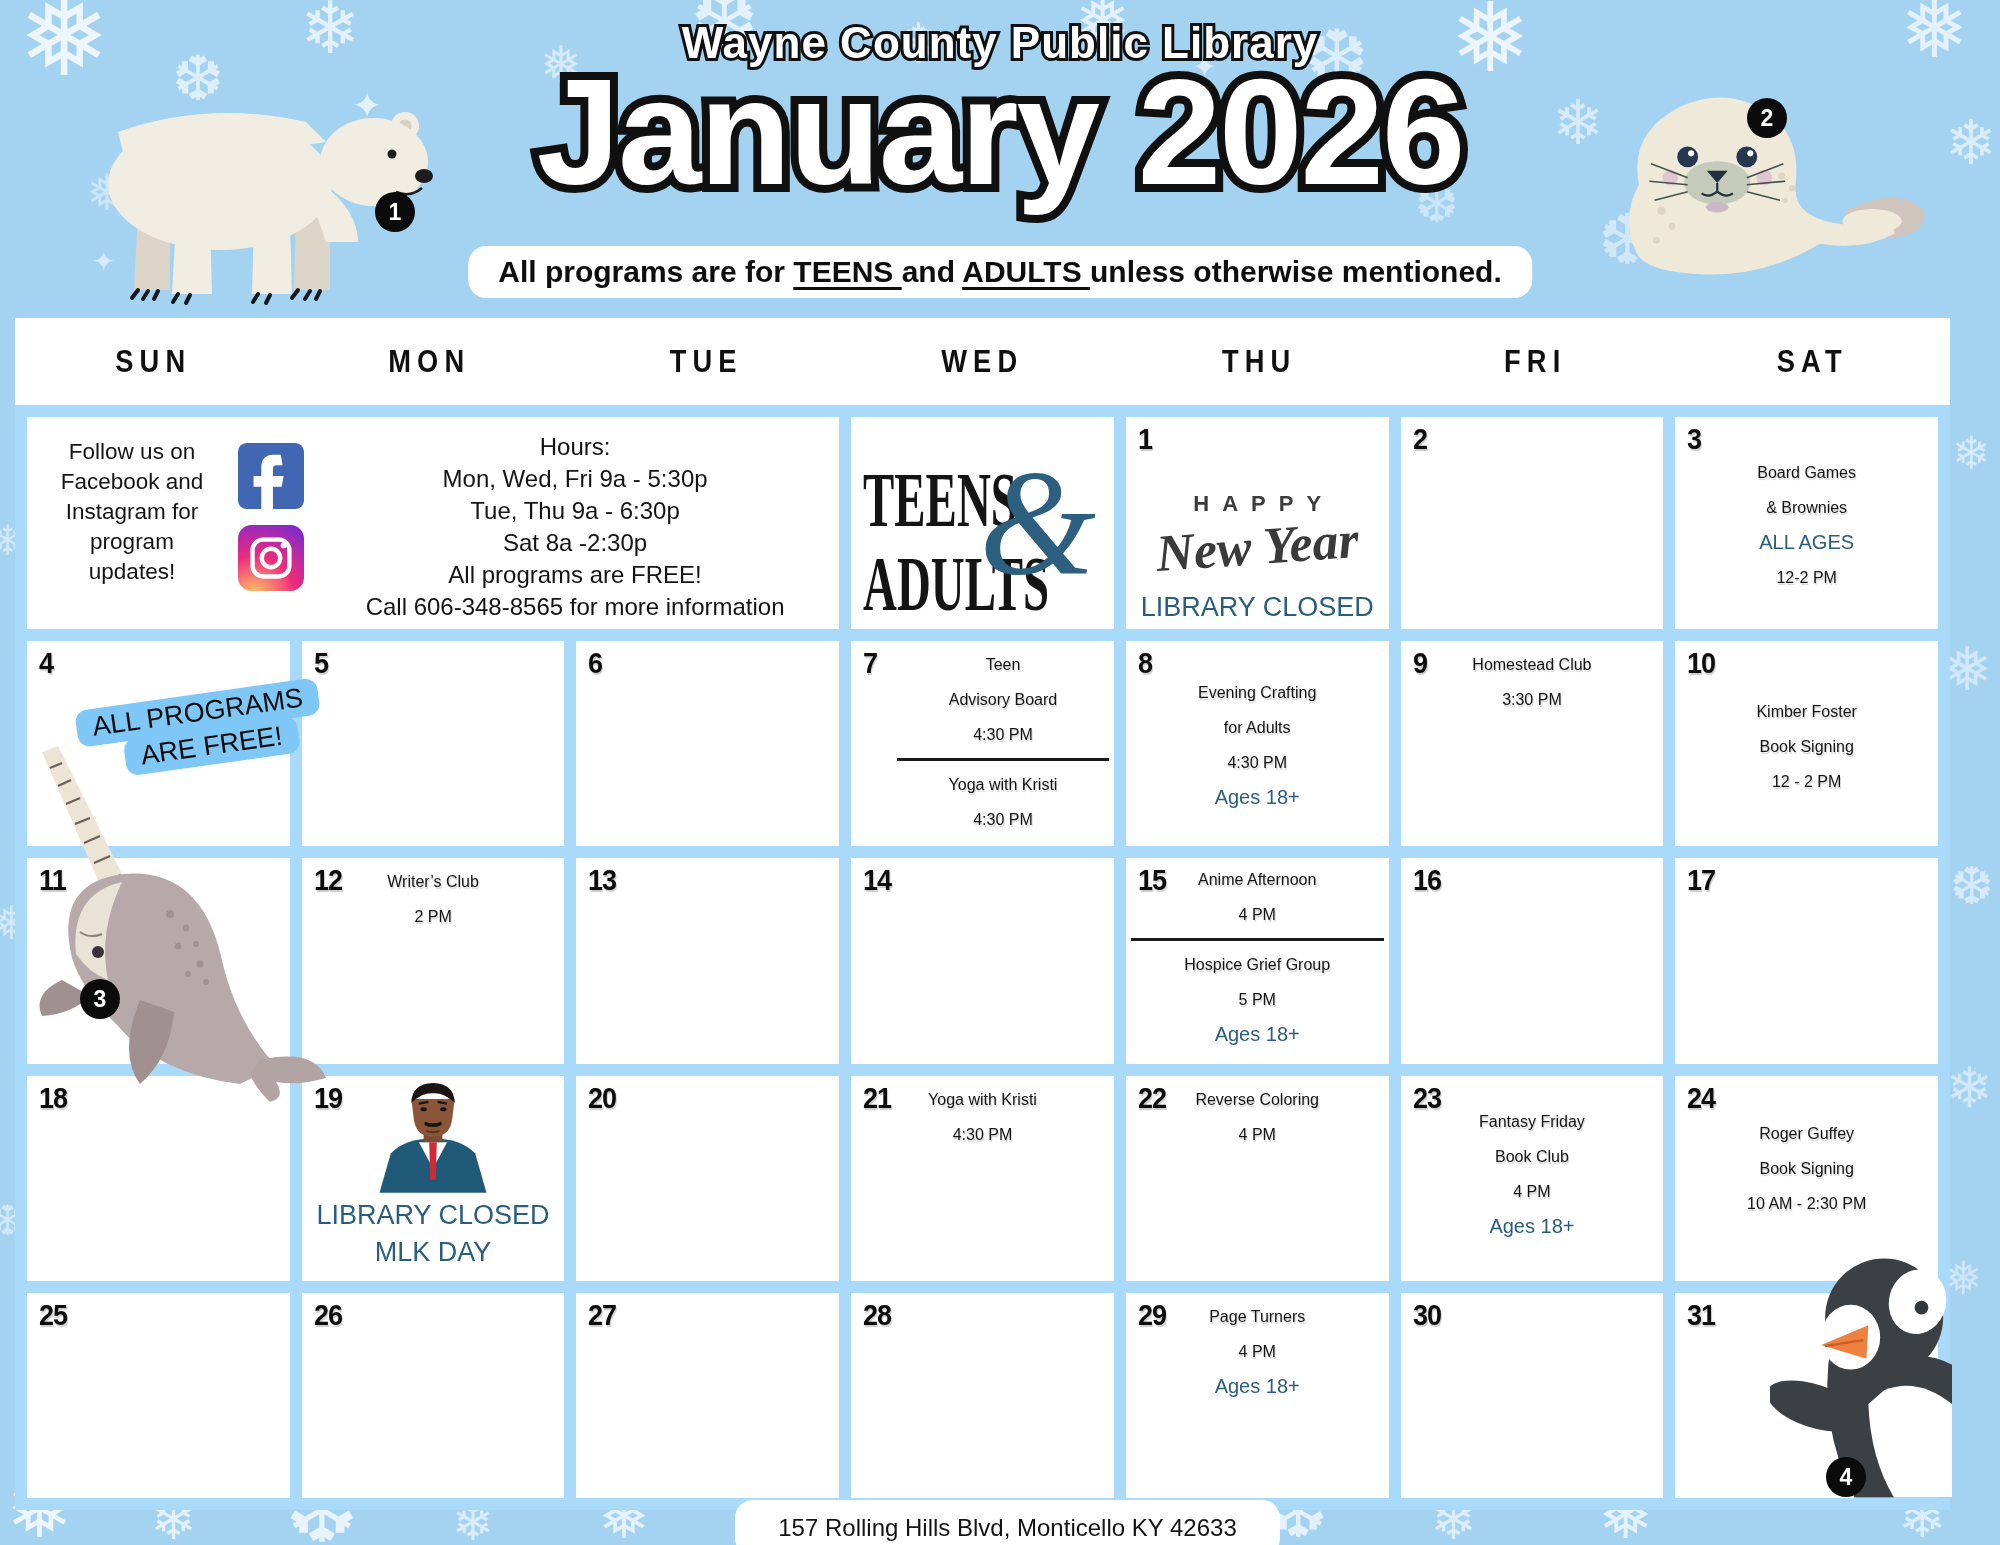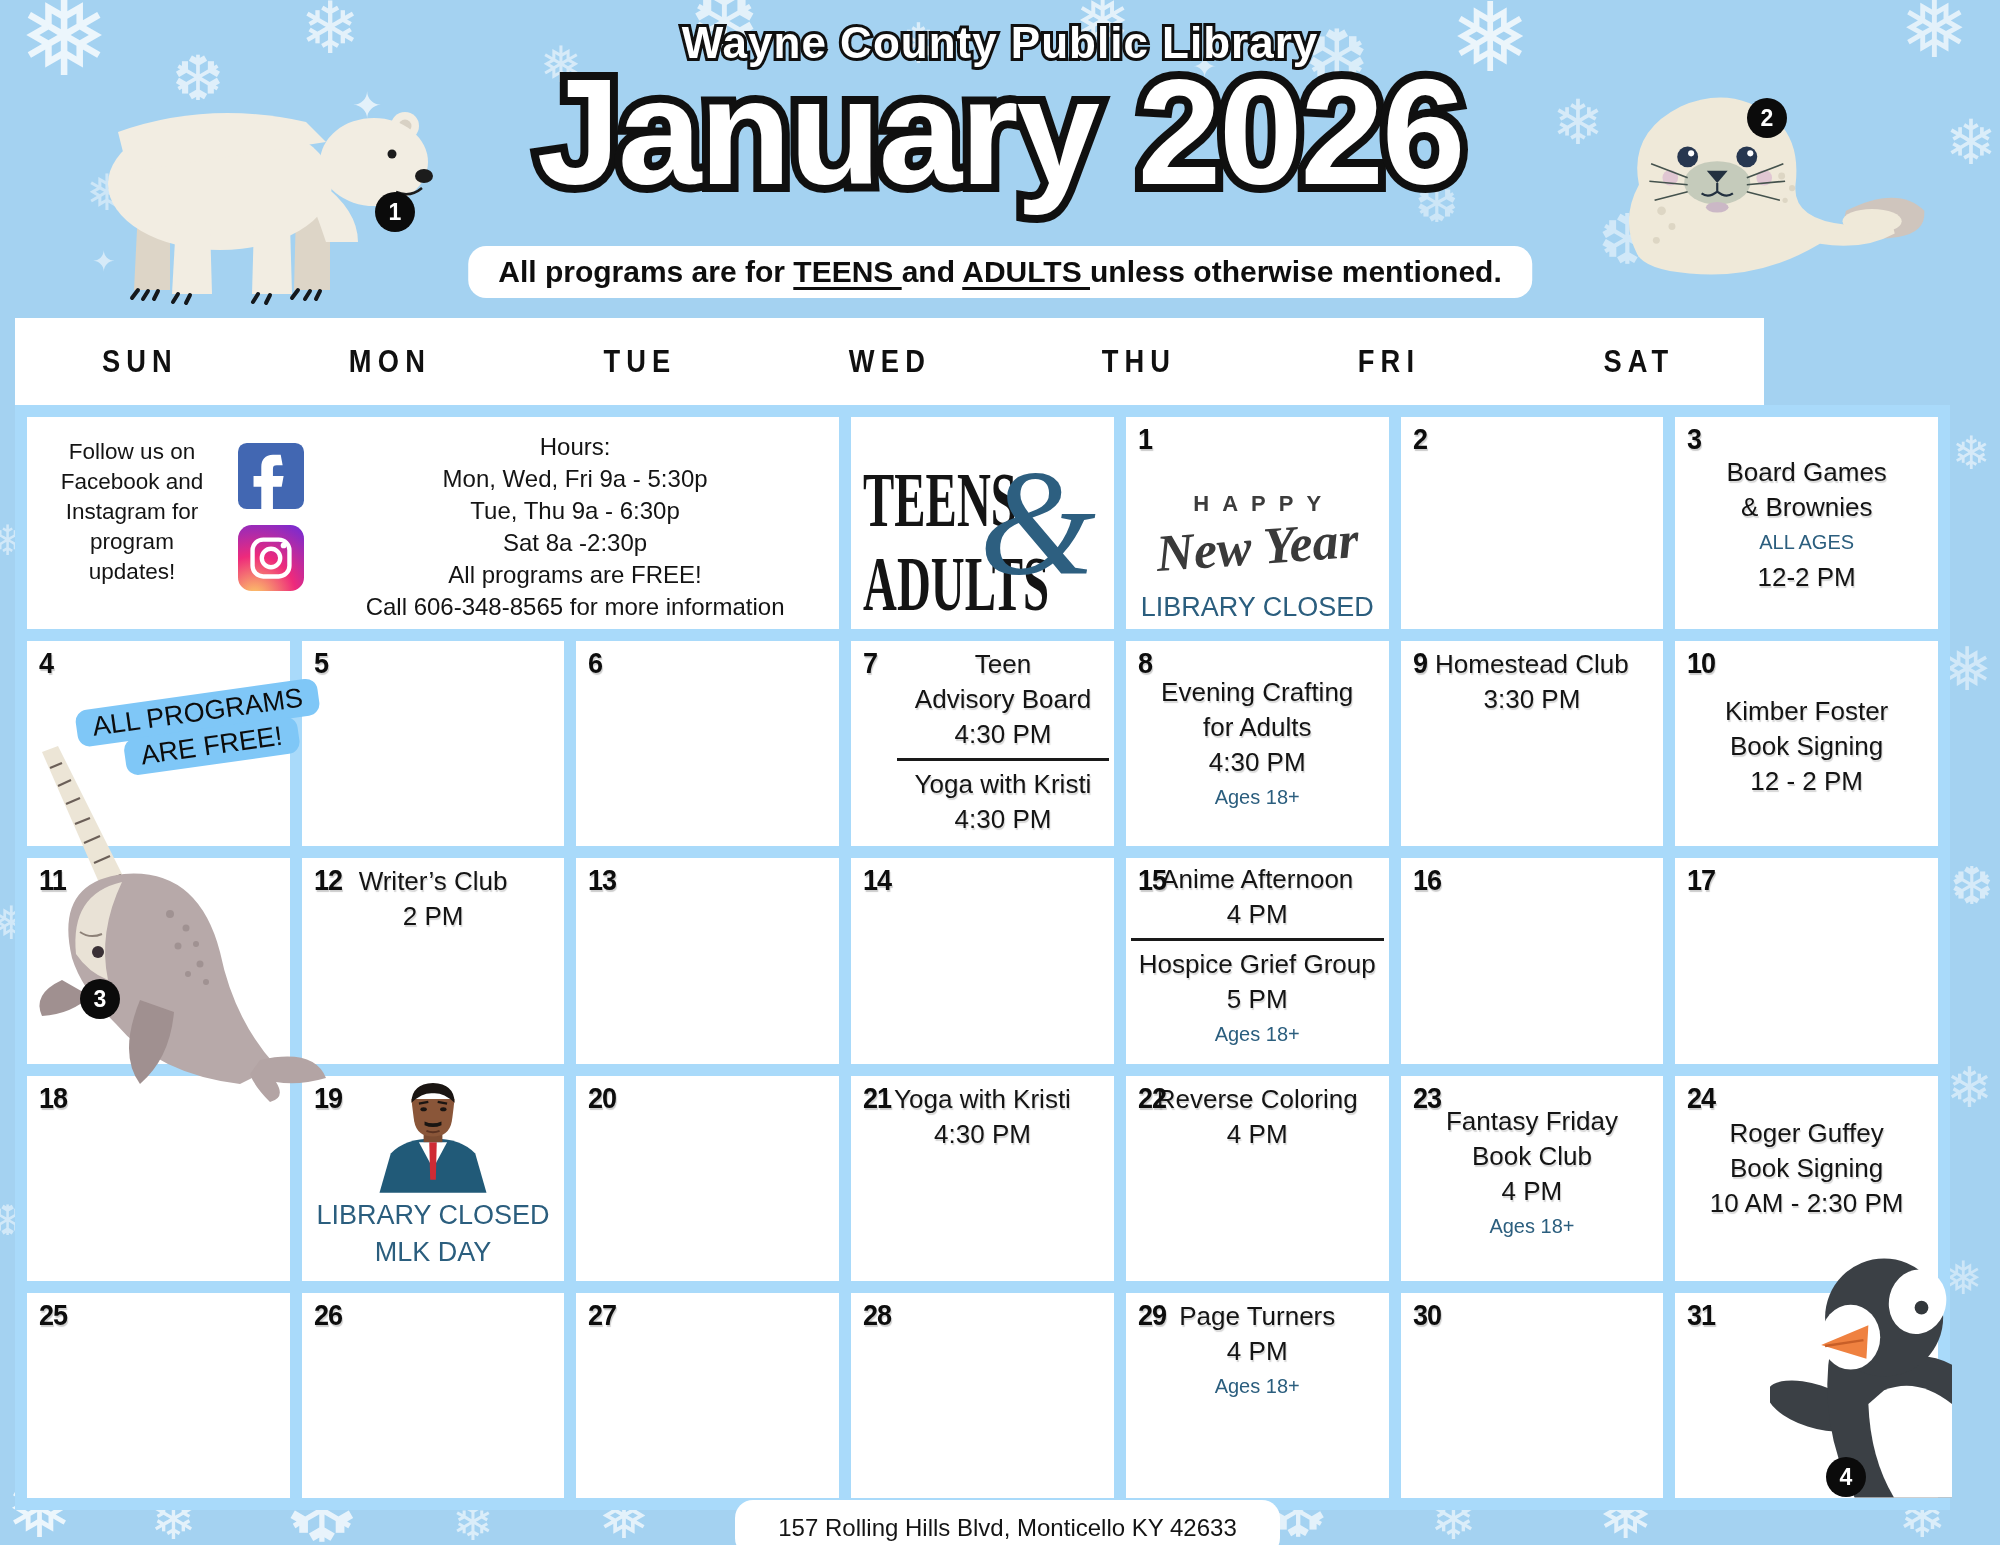--- a/index.html
+++ b/index.html
@@ -18,35 +18,35 @@
   .lib-name .fill{color:#ffffff;}
   .month-title{position:absolute;left:0;right:0;top:52px;}
   .month-title span{font-size:150px;font-weight:800;letter-spacing:-2px;line-height:160px;}
   .month-title .stroke{-webkit-text-stroke:16px #101010;color:#101010;}
   .month-title .fill{color:#ffffff;}
   .subtitle-pill{position:absolute;left:1000px;top:246px;transform:translateX(-50%);
         background:#ffffff;border-radius:18px;padding:9px 30px;white-space:nowrap;
         font-size:30px;font-weight:700;color:#0e0e0e;z-index:25;}
   .subtitle-pill .u{text-decoration:underline;text-decoration-thickness:3px;text-underline-offset:5px;}
   
-  .band{position:absolute;left:15px;top:318px;width:1749px;height:87px;background:#ffffff;
+  .band{position:absolute;left:15px;top:318px;width:1935px;height:87px;background:#ffffff;
         display:flex;align-items:center;z-index:10;}
   .band-label{flex:1;text-align:center;font-size:31px;font-weight:800;letter-spacing:7px;
         transform:scaleX(.88);color:#101010;}
   .grid{position:absolute;left:15px;top:405px;width:1935px;height:1105px;background:#a9dafa;
         display:grid;grid-template-columns:repeat(7,1fr);grid-template-rows:repeat(5,1fr);
         gap:12px;padding:12px;box-sizing:border-box;z-index:10;}
   .cell{position:relative;background:#ffffff;}
   .cell-num{position:absolute;top:5px;left:12px;font-size:30px;font-weight:800;letter-spacing:-1px;
         transform:scaleX(.9);transform-origin:left top;color:#0d0d0d;
         text-shadow:1px 1.5px 1px rgba(90,90,90,.3);z-index:2;}
   .events{position:absolute;inset:0;display:flex;flex-direction:column;
         align-items:center;padding:6px 2px;box-sizing:border-box;}
   .cell.top .events{justify-content:flex-start;}
-  .ev{font-size:26px;line-height:35px;color:#141414;white-space:nowrap;
+  .ev{font-size:16px;line-height:35px;color:#141414;white-space:nowrap;
         text-shadow:1px 1.5px 1px rgba(90,90,90,.25);}
   .ev.teal{color:#2b5e7e;font-size:20px;text-shadow:none;}
   .ev-sep{align-self:stretch;border-top:3px solid #1a1a1a;margin:6px 3px;}
   
   .info-cell{display:flex;gap:10px;padding:12px 8px 6px 14px;box-sizing:border-box;}
   .social{width:182px;text-align:center;font-size:22.5px;line-height:30px;color:#141414;padding-top:8px;}
   .icons{width:76px;display:flex;flex-direction:column;gap:16px;align-items:center;padding-top:14px;}
   .hours{flex:1;text-align:center;font-size:24px;line-height:32px;color:#141414;padding-top:2px;}
   
   .ta-cell{overflow:hidden;}

